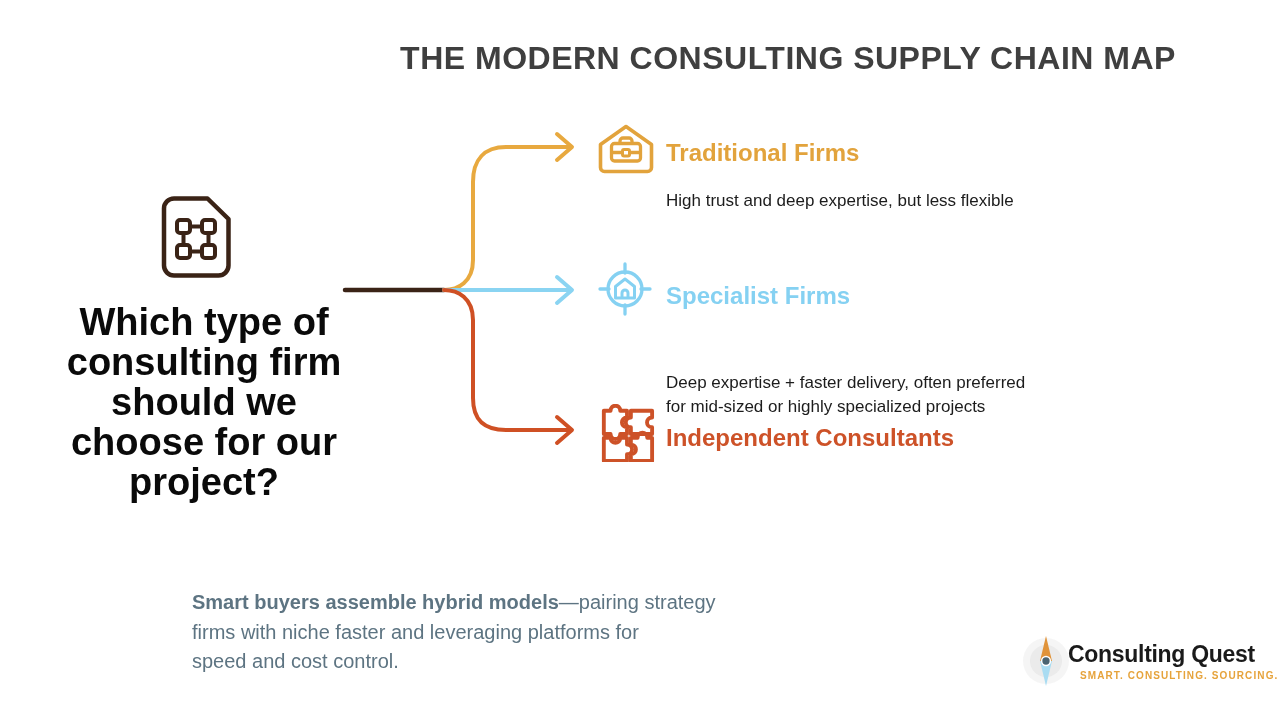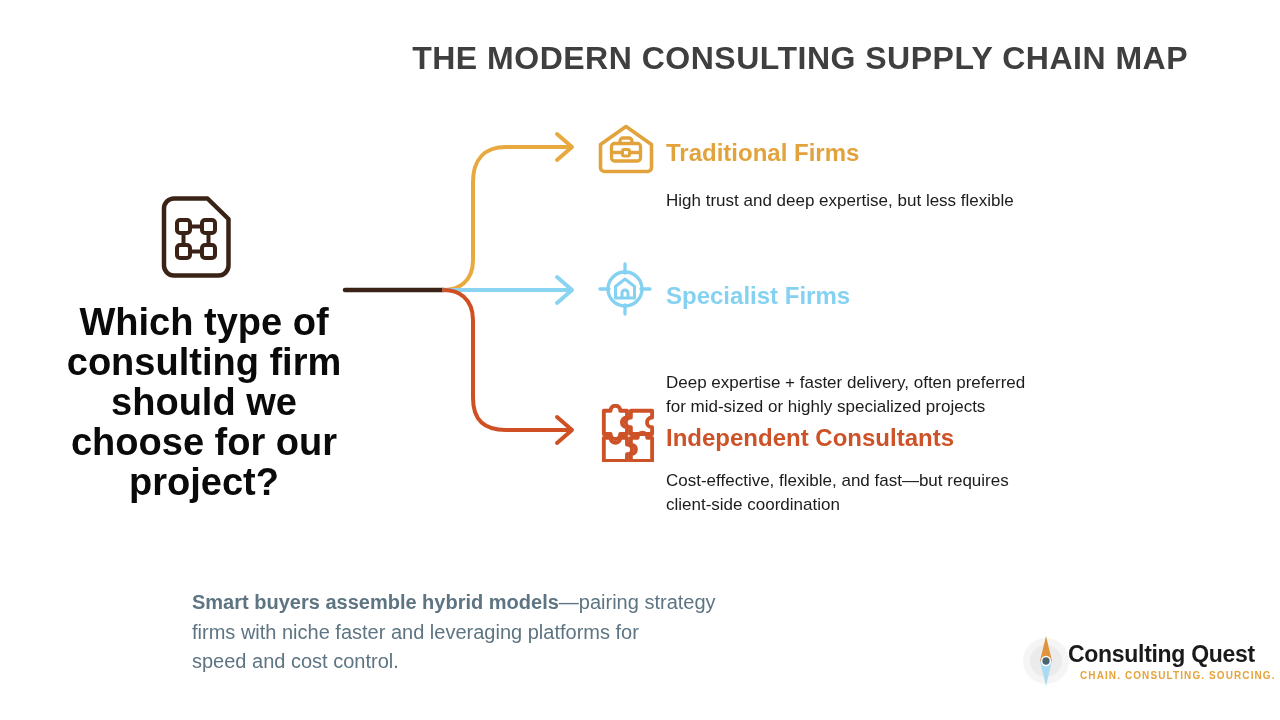--- a/index.html
+++ b/index.html
@@ -1,19 +1,19 @@
 <!DOCTYPE html>
 <html><head>
 <meta charset="utf-8">
 <style>
   html,body{margin:0;padding:0;background:#fff;}
   .canvas{position:relative;width:1280px;height:720px;background:#ffffff;overflow:hidden;
           font-family:"Liberation Sans",sans-serif;}
 
-  .title{position:absolute;left:388px;top:40px;width:800px;text-align:right;
+  .title{position:absolute;left:388px;top:40px;width:800px;text-align:center;
          font-size:32px;font-weight:700;letter-spacing:.5px;color:#3f3f3f;}
 
   .doc-icon{position:absolute;left:161px;top:196px;}
 
   .question{position:absolute;left:58px;top:302px;width:292px;text-align:center;
             font-size:38px;font-weight:700;line-height:40px;color:#0a0a0a;}
 
   .lines-svg{position:absolute;left:340px;top:120px;}
 
   .branch-icon{position:absolute;}
@@ -111,38 +111,34 @@
 
   <div class="branch-icon icon-independent">
     <svg width="56" height="58" viewBox="0 0 58 60" fill="none" stroke="#cd5228" stroke-width="4" stroke-linejoin="round" stroke-linecap="round">
       <path d="M5 31 V7 H12 c0 -7 10 -7 10 0 H29 V14 c-7 0 -7 10 0 10 V31 H22 c0 7 -10 7 -10 0 Z"></path>
       <path d="M33 7 H55 V14 c-7 0 -7 10 0 10 V31 H33 V24 c-7 0 -7 -10 0 -10 Z"></path>
       <path d="M5 35 H12 c0 7 10 7 10 0 H29 V42 c7 0 7 10 0 10 V59 H5 Z"></path>
       <path d="M33 35 H40 c0 -7 10 -7 10 0 H55 V59 H33 V52 c7 0 7 -10 0 -10 Z"></path>
     </svg>
   </div>
   <div class="branch-label label-independent">Independent Consultants</div>
-  <div class="branch-desc desc-independent">
-    <div>Cost-effective, flexible, and fast—but requires</div>
-    <div>client-side coordination</div>
-  </div>
 
   <div class="footnote">
     <div>
       <span class="fn-bold">Smart buyers assemble hybrid models</span><span>—pairing strategy</span>
     </div>
     <div>firms with niche faster and leveraging platforms for</div>
     <div>speed and cost control.</div>
   </div>
 
   <div class="logo">
     <svg class="logo-mark" width="52" height="62" viewBox="0 0 52 62">
       <circle cx="26" cy="31" r="23" fill="#ececec" opacity="0.55"></circle>
       <circle cx="26" cy="31" r="16" fill="#e2e2e2" opacity="0.55"></circle>
       <polygon points="26,6 32,31 20,31" fill="#e0933a"></polygon>
       <polygon points="26,56 32,31 20,31" fill="#a9dcf2"></polygon>
       <circle cx="26" cy="31" r="4.4" fill="#4a6472" stroke="#ffffff" stroke-width="1.5"></circle>
     </svg>
     <div class="logo-name">Consulting Quest</div>
-    <div class="logo-tagline">CHAIN. CONSULTING. SOURCING.</div>
+    <div class="logo-tagline">SMART. CONSULTING. SOURCING.</div>
   </div>
 
 </div>
 
 </body></html>

